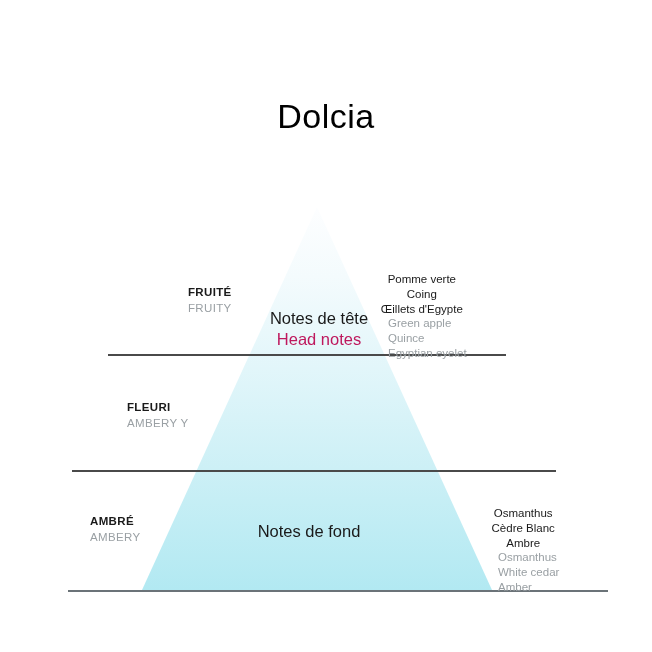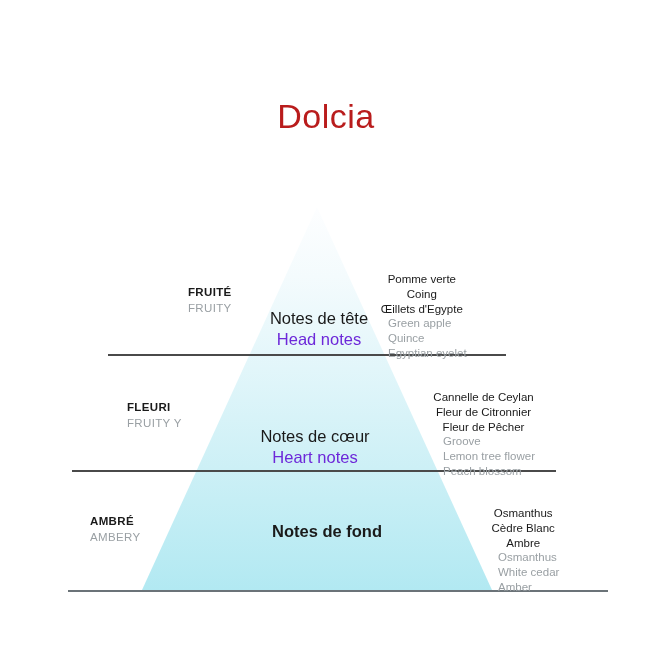--- a/index.html
+++ b/index.html
@@ -20,21 +20,21 @@
 
   
   #title {
     position: absolute;
     left: 0;
     top: 97px;
     width: 652px;
     text-align: center;
     font-size: 34px;
     font-weight: 400;
-    color: #b91c1c;
+    color: #000000;
     letter-spacing: 0.5px;
   }
 
   
   #pyramid-svg {
     position: absolute;
     left: 0;
     top: 0;
     width: 652px;
     height: 652px;
@@ -56,26 +56,26 @@
     text-align: center;
     line-height: 1.30;
   }
   .tier-fr {
     font-size: 16.5px;
     color: #1a1a1a;
     white-space: nowrap;
   }
   .tier-en {
     font-size: 16.5px;
-    color: #6d28d9;
+    color: #be185d;
     white-space: nowrap;
   }
   #caption-head   { left: 228px; top: 308px; width: 182px; }
   #caption-heart  { left: 224px; top: 426px; width: 182px; }
-  #caption-bottom { left: 236px; top: 521px; width: 182px; font-weight: bold; }
+  #caption-bottom { left: 218px; top: 521px; width: 182px; }
 
   
   .family {
     position: absolute;
     line-height: 1.36;
     white-space: nowrap;
   }
   .family-fr {
     font-size: 11.5px;
     font-weight: 700;
@@ -152,36 +152,24 @@
     <div class="ing-fr">Pomme verte</div>
     <div class="ing-fr">Coing</div>
     <div class="ing-fr">Œillets d'Egypte</div>
     <div class="ing-en">Green apple</div>
     <div class="ing-en">Quince</div>
     <div class="ing-en">Egyptian eyelet</div>
   </div>
 
   <div class="family" id="family-heart">
     <div class="family-fr">FLEURI</div>
-    <div class="family-en">FRUITY Y</div>
+    <div class="family-en">AMBERY Y</div>
   </div>
 
-  <div class="tier-caption" id="caption-heart">
-    <div class="tier-fr">Notes de cœur</div>
-    <div class="tier-en">Heart notes</div>
-  </div>
 
-  <div class="ingredients" id="ingredients-heart">
-    <div class="ing-fr">Cannelle de Ceylan</div>
-    <div class="ing-fr">Fleur de Citronnier</div>
-    <div class="ing-fr">Fleur de Pêcher</div>
-    <div class="ing-en">Groove</div>
-    <div class="ing-en">Lemon tree flower</div>
-    <div class="ing-en">Peach blossom</div>
-  </div>
 
   <div class="family" id="family-bottom">
     <div class="family-fr">AMBRÉ</div>
     <div class="family-en">AMBERY</div>
   </div>
 
   <div class="tier-caption" id="caption-bottom">
     <div class="tier-fr">Notes de fond</div>
   </div>
 

